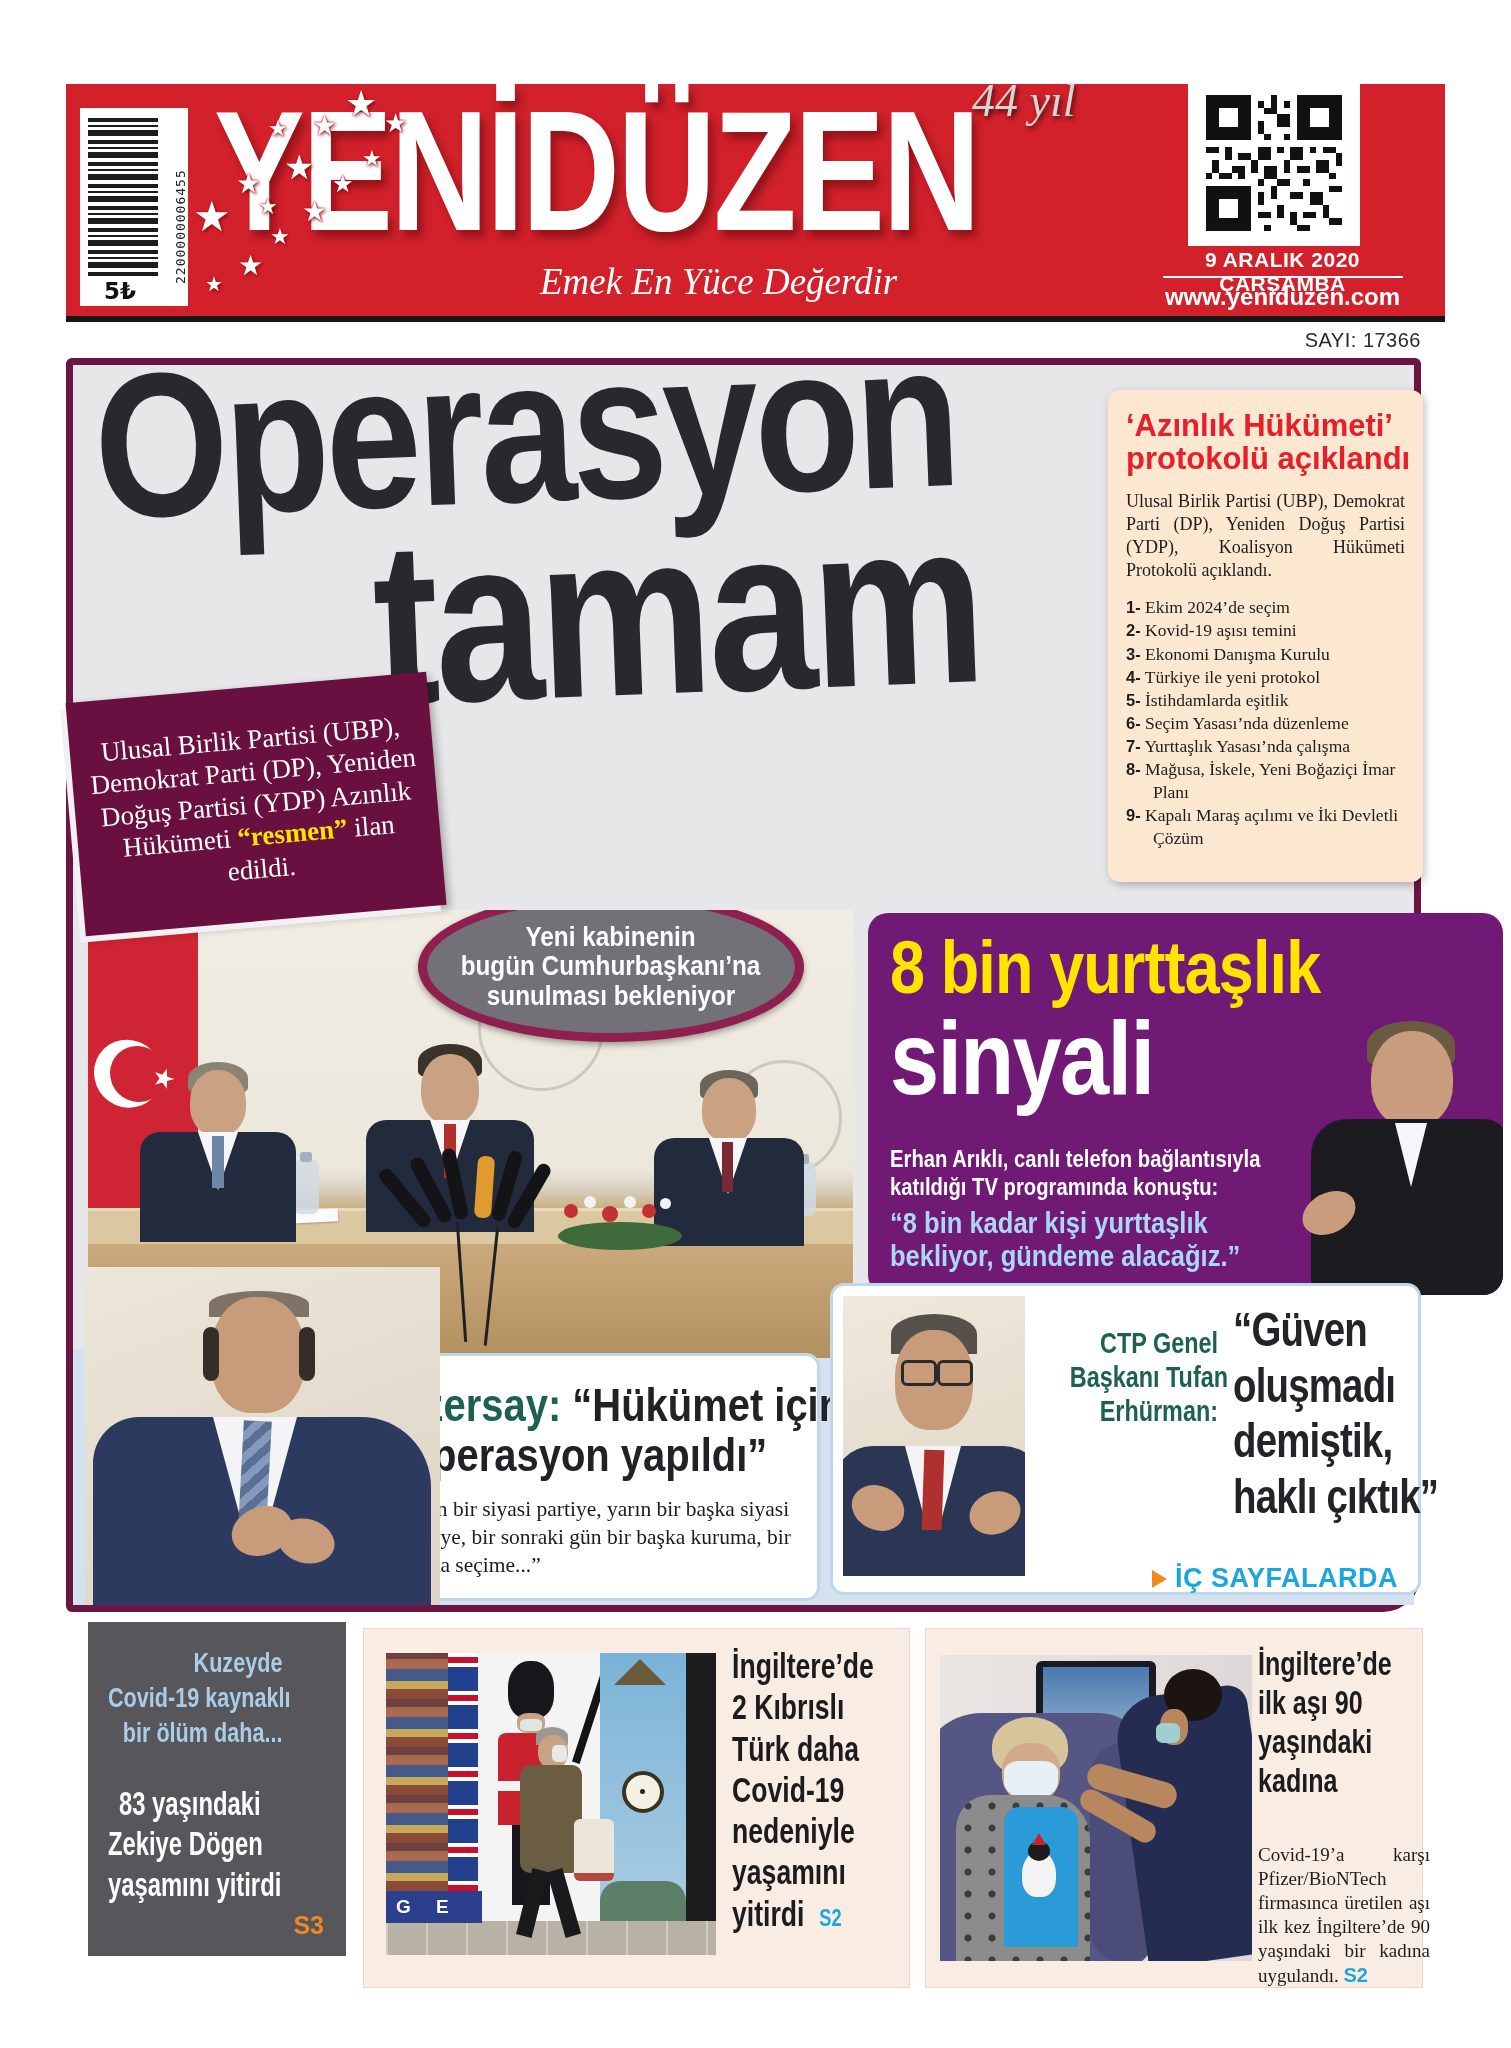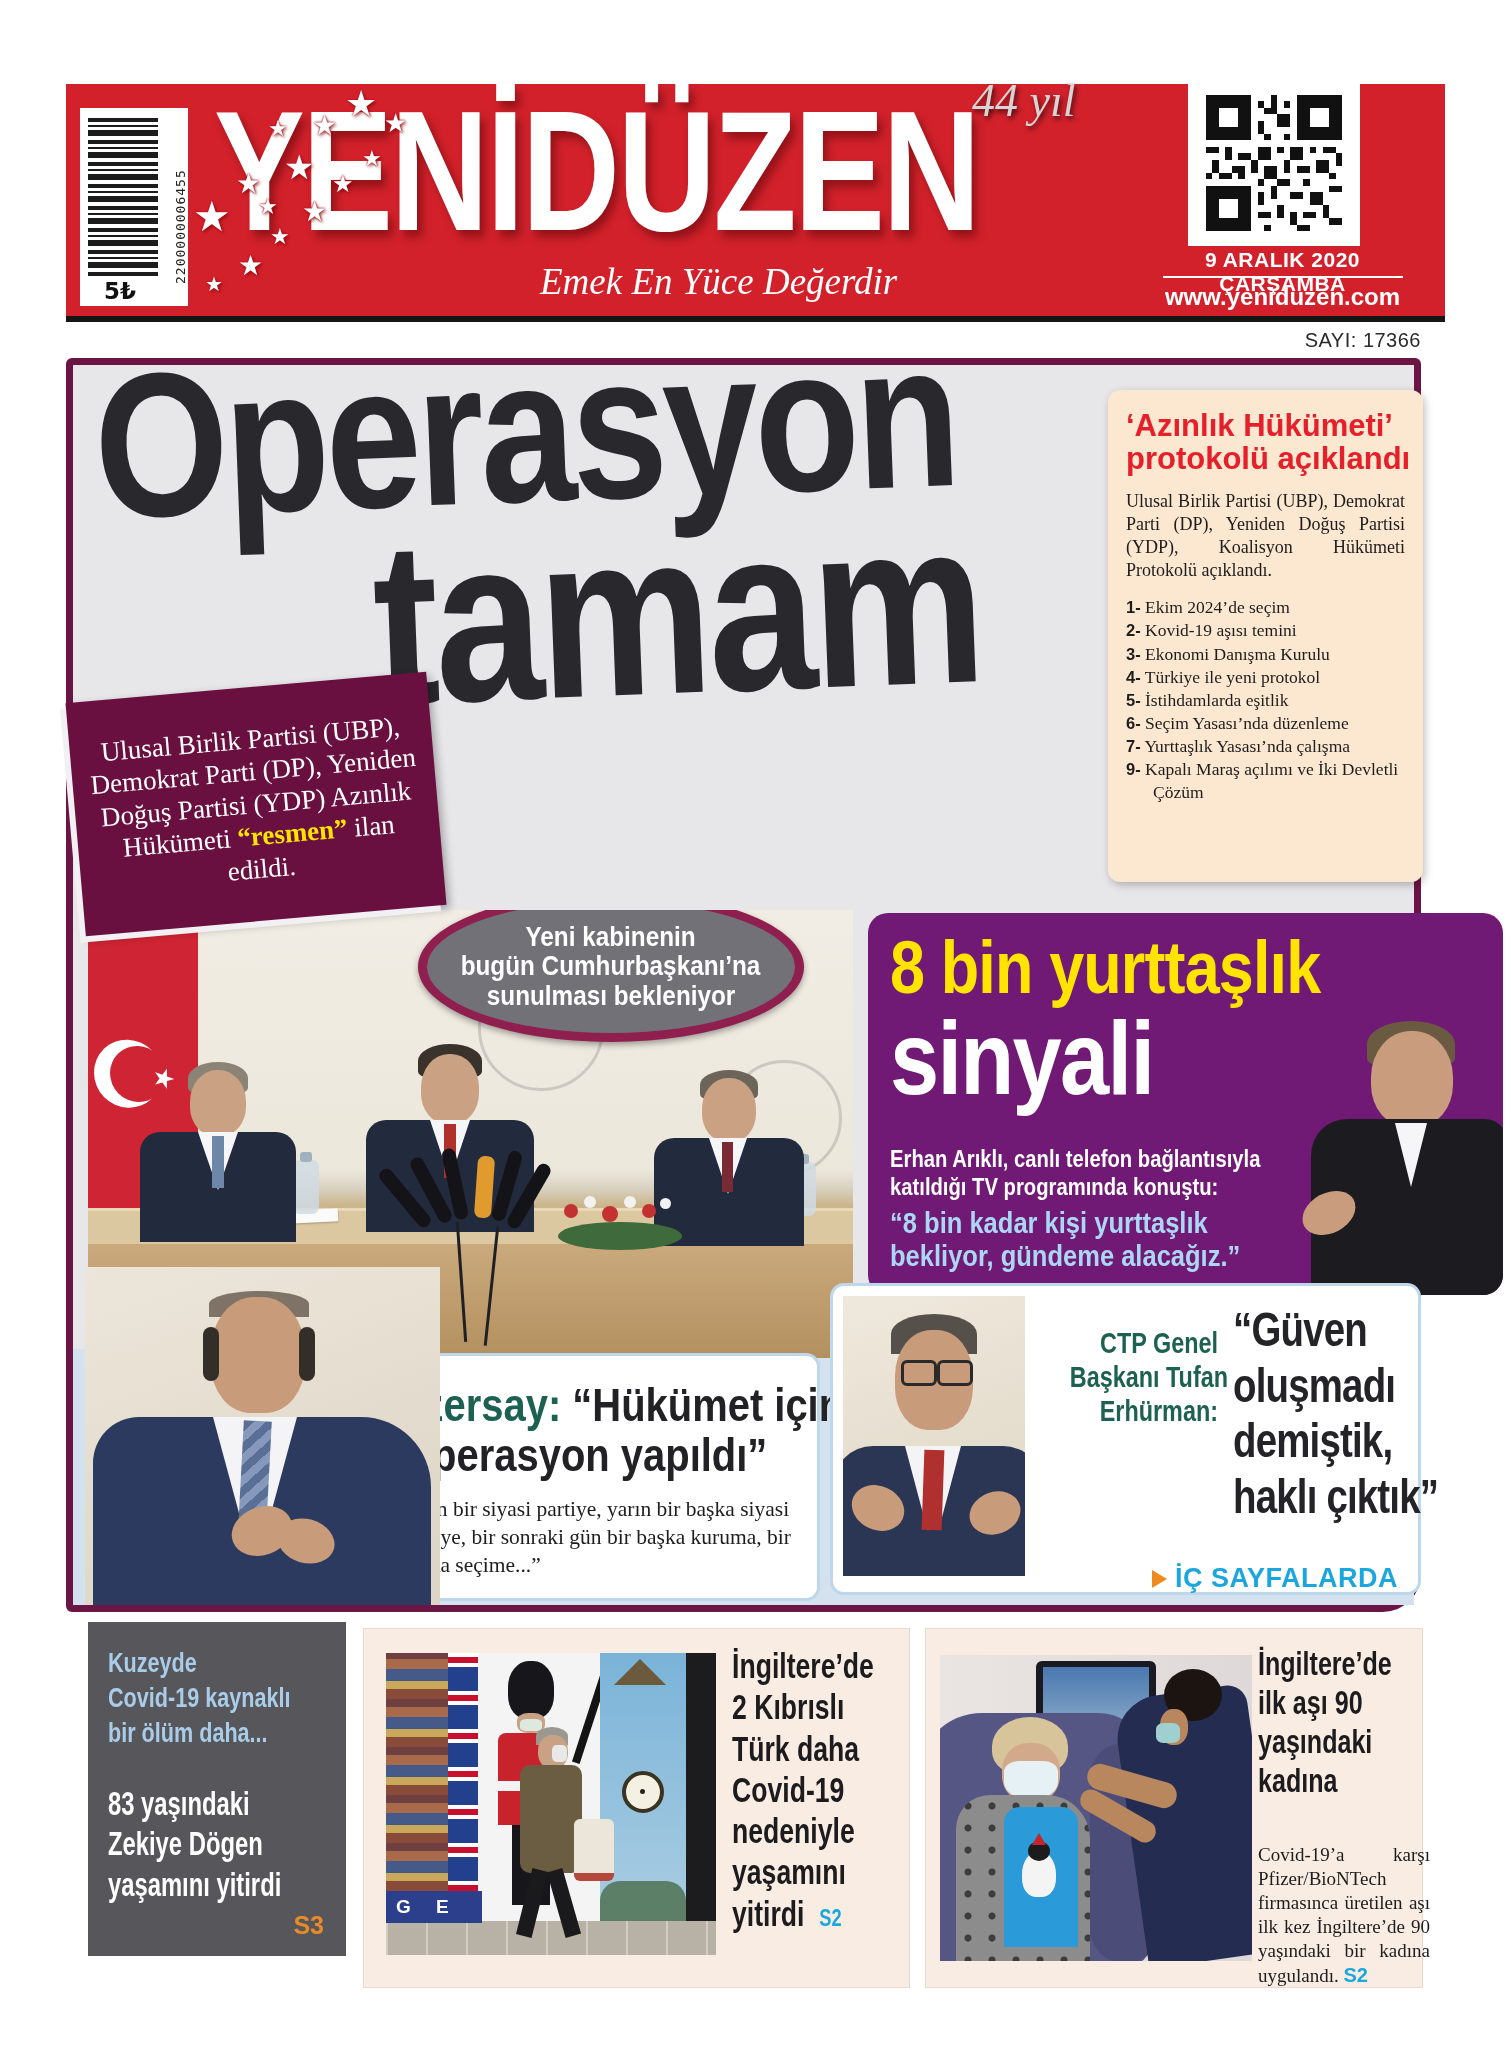--- a/index.html
+++ b/index.html
@@ -119,21 +119,21 @@
     line-height:1.14;transform:scaleX(.78);transform-origin:right top;}
   .er-spk div{white-space:nowrap;}
   .er-quote{left:400px;top:16px;font-size:48px;font-weight:bold;color:#242428;line-height:1.16;
     letter-spacing:-1px;transform:scaleX(.8);transform-origin:left top;}
   .er-quote div{white-space:nowrap;}
 
   .tag{right:16px;top:1198px;display:flex;align-items:center;gap:8px;z-index:7;}
   .tag .txt{color:#1ba7dd;font-weight:bold;font-size:27px;letter-spacing:.5px;}
 
   
-  .bleft{left:88px;top:1622px;width:218px;height:286px;background:#57565a;padding:24px 20px;}
+  .bleft{left:88px;top:1622px;width:218px;height:286px;background:#57565a;padding:24px 20px;text-align:right;}
   .kick div{color:#a9cde9;font-weight:bold;font-size:27px;line-height:1.3;white-space:nowrap;
     transform:scaleX(.8);transform-origin:left top;}
   .bl-head{margin-top:32px;}
   .bl-head div{color:#fff;font-weight:bold;font-size:34px;line-height:1.18;white-space:nowrap;
     transform:scaleX(.7);transform-origin:left top;}
   .s-orange{position:absolute;right:22px;bottom:16px;color:#e8892a;font-weight:bold;font-size:25px;}
   .s-blue{color:#1ba7dd;font-weight:bold;}
 
   .bmid{left:363px;top:1628px;width:545px;height:358px;background:#f9ece3;border:1px solid #eadacd;}
   .bright{left:925px;top:1628px;width:496px;height:358px;background:#f9ece3;border:1px solid #eadacd;}
@@ -272,20 +272,21 @@
     </div>
     <div class="proto-intro serif">Ulusal Birlik Partisi (UBP), Demokrat Parti (DP), Yeniden Doğuş Partisi (YDP), Koalisyon Hükümeti Protokolü açıklandı.</div>
     <div class="proto-list">
       <div class="proto-item serif"><b>1-</b> <span>Ekim 2024’de seçim</span></div>
       <div class="proto-item serif"><b>2-</b> <span>Kovid-19 aşısı temini</span></div>
       <div class="proto-item serif"><b>3-</b> <span>Ekonomi Danışma Kurulu</span></div>
       <div class="proto-item serif"><b>4-</b> <span>Türkiye ile yeni protokol</span></div>
       <div class="proto-item serif"><b>5-</b> <span>İstihdamlarda eşitlik</span></div>
       <div class="proto-item serif"><b>6-</b> <span>Seçim Yasası’nda düzenleme</span></div>
       <div class="proto-item serif"><b>7-</b> <span>Yurttaşlık Yasası’nda çalışma</span></div>
+      <div class="proto-item serif"><b>8-</b> <span>Mağusa, İskele, Yeni Boğaziçi İmar Planı</span></div>
       <div class="proto-item serif"><b>9-</b> <span>Kapalı Maraş açılımı ve İki Devletli Çözüm</span></div>
     </div>
   </div>
 
   <div class="abs deck serif">
     <div><span>Ulusal Birlik Partisi (UBP), Demokrat Parti (DP), Yeniden Doğuş Partisi (YDP) Azınlık Hükümeti </span><span class="hl">“resmen”</span><span> ilan edildi.</span></div>
   </div>
 
   <div class="abs photo-press">
     <div class="abs flag">

